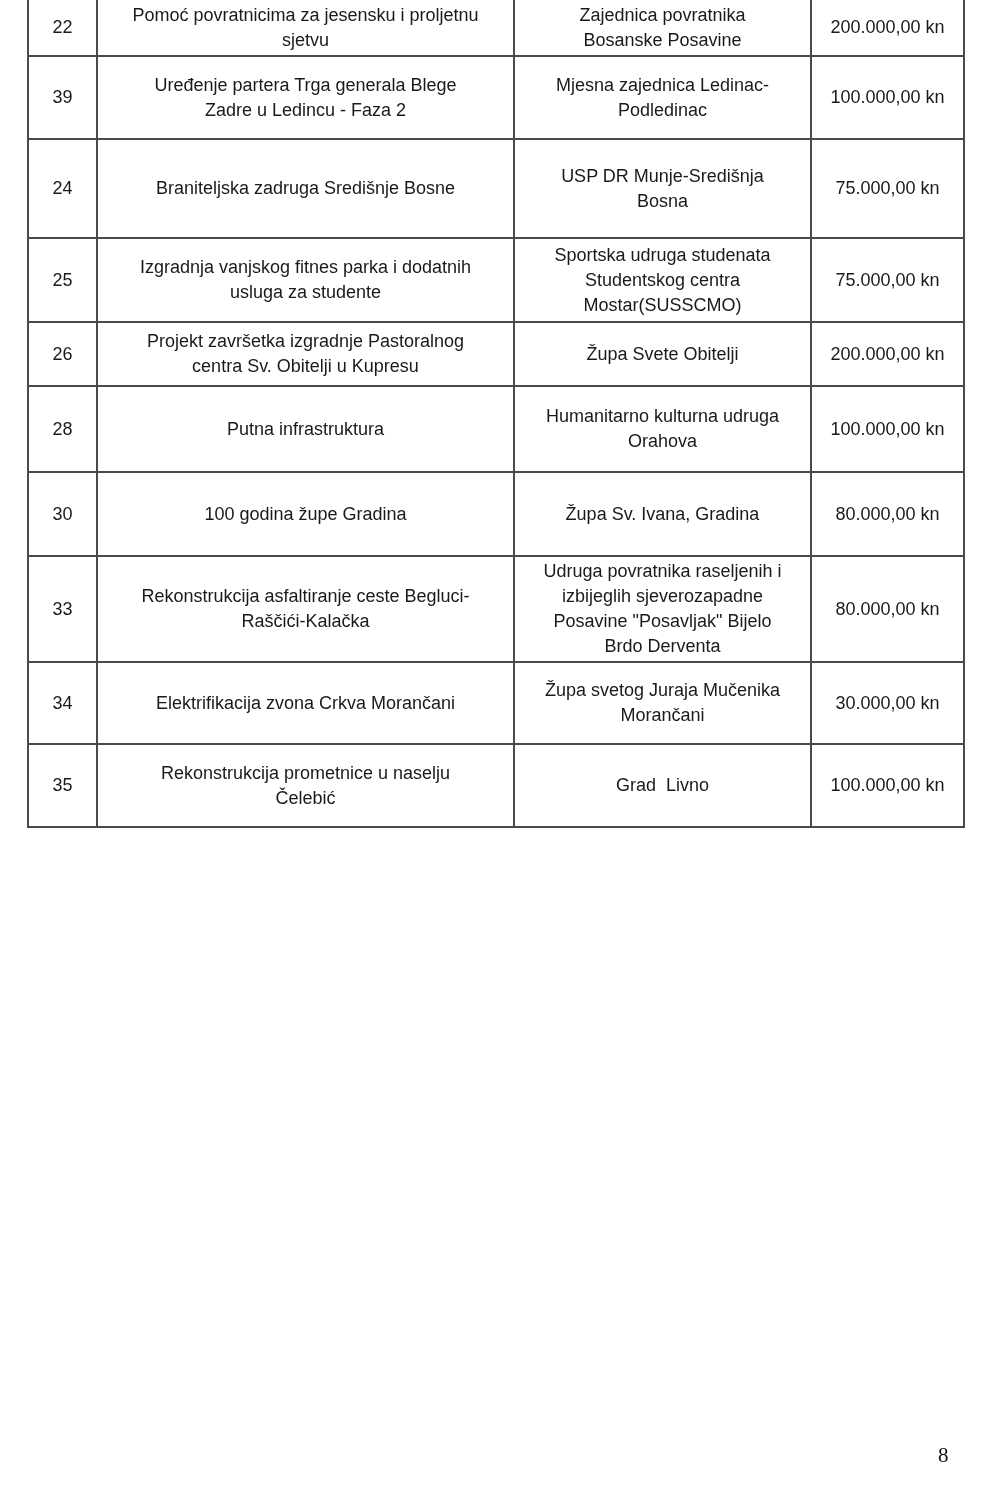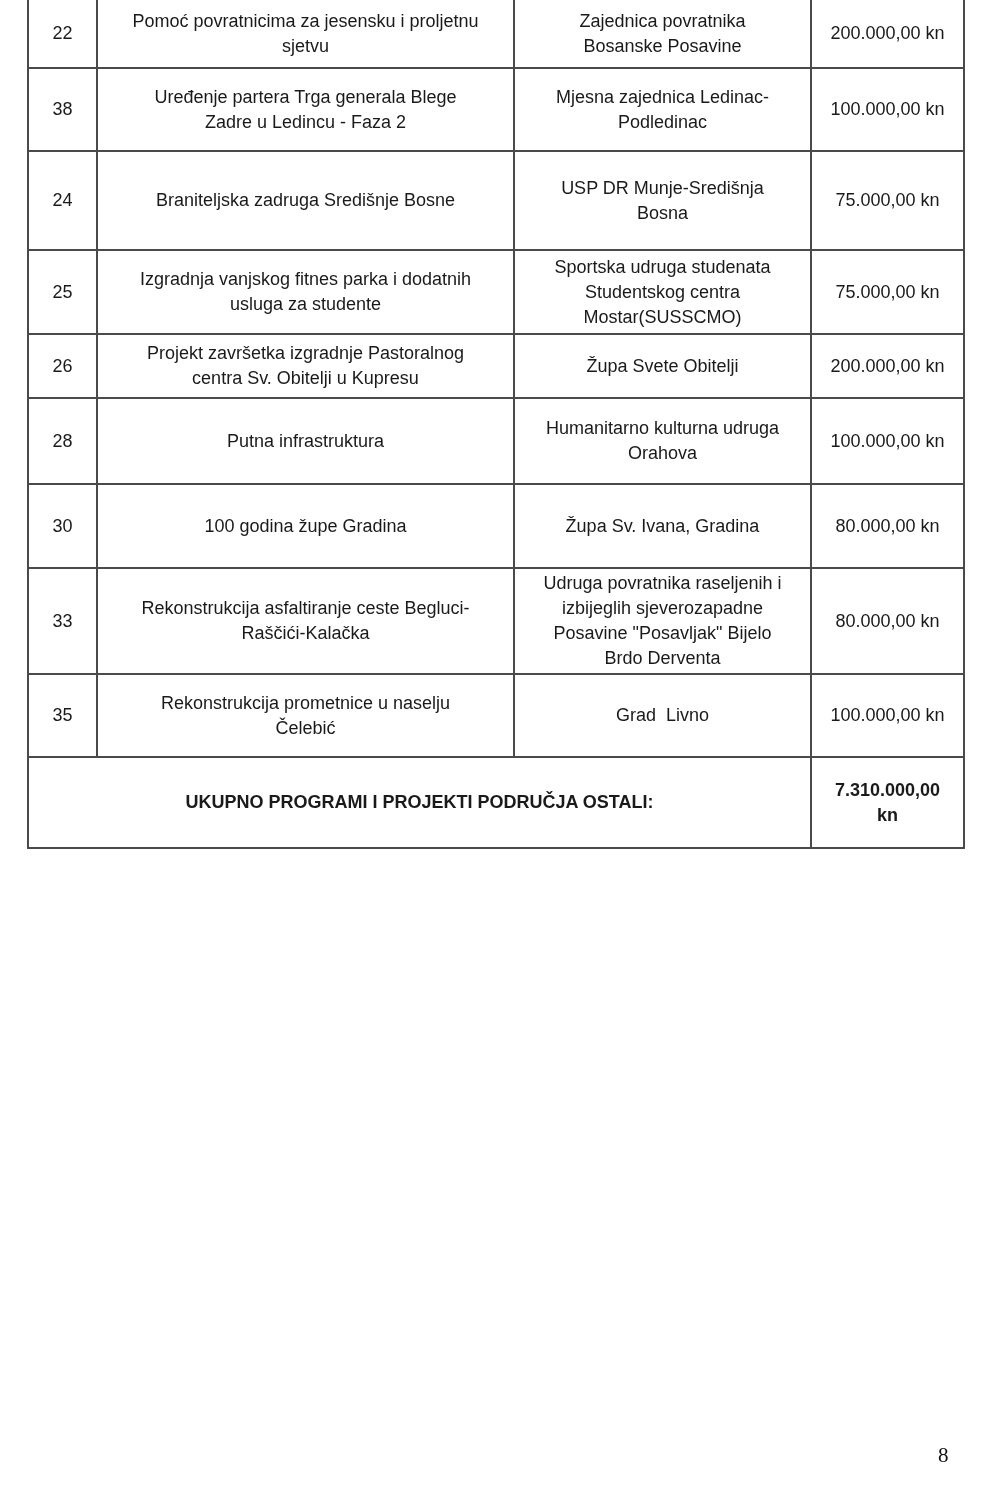--- a/index.html
+++ b/index.html
@@ -60,30 +60,30 @@
 <div class="page">
 
   <table class="grants">
     <colgroup>
       <col style="width:69px">
       <col style="width:417px">
       <col style="width:297px">
       <col style="width:153px">
     </colgroup>
     <tbody>
-      <tr class="row-first" style="height:68px">
+      <tr class="row-first" style="height:56px">
         <td>22</td>
         <td>Pomoć povratnicima za jesensku i proljetnu
 sjetvu</td>
         <td>Zajednica povratnika
 Bosanske Posavine</td>
         <td>200.000,00 kn</td>
       </tr>
       <tr style="height:83px">
-        <td>38</td>
+        <td>39</td>
         <td>Uređenje partera Trga generala Blege
 Zadre u Ledincu - Faza 2</td>
         <td>Mjesna zajednica Ledinac-
 Podledinac</td>
         <td>100.000,00 kn</td>
       </tr>
       <tr style="height:99px">
         <td>24</td>
         <td>Braniteljska zadruga Središnje Bosne</td>
         <td>USP DR Munje-Središnja
@@ -122,30 +122,32 @@
       <tr style="height:97px">
         <td>33</td>
         <td>Rekonstrukcija asfaltiranje ceste Begluci-
 Raščići-Kalačka</td>
         <td>Udruga povratnika raseljenih i
 izbijeglih sjeverozapadne
 Posavine "Posavljak" Bijelo
 Brdo Derventa</td>
         <td>80.000,00 kn</td>
       </tr>
+      <tr style="height:82px">
+        <td>34</td>
+        <td>Elektrifikacija zvona Crkva Morančani</td>
+        <td>Župa svetog Juraja Mučenika
+Morančani</td>
+        <td>30.000,00 kn</td>
+      </tr>
       <tr style="height:83px">
         <td>35</td>
         <td>Rekonstrukcija prometnice u naselju
 Čelebić</td>
         <td>Grad  Livno</td>
         <td>100.000,00 kn</td>
-      </tr>
-      <tr style="height:91px">
-        <td colspan="3" class="cell-total-label">UKUPNO PROGRAMI I PROJEKTI PODRUČJA OSTALI:</td>
-        <td class="cell-total-amount">7.310.000,00
-kn</td>
       </tr>
     </tbody>
   </table>
 
   <div class="page-number">8</div>
 
 </div>
 
 </body></html>

